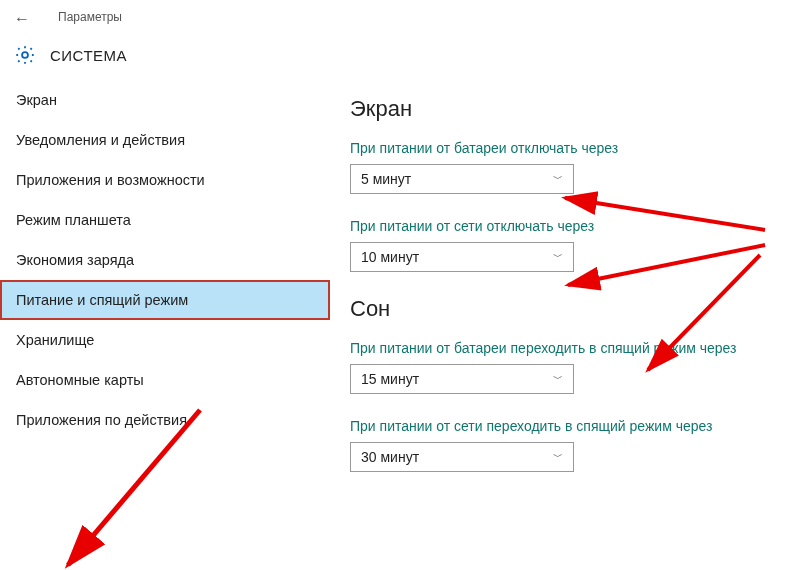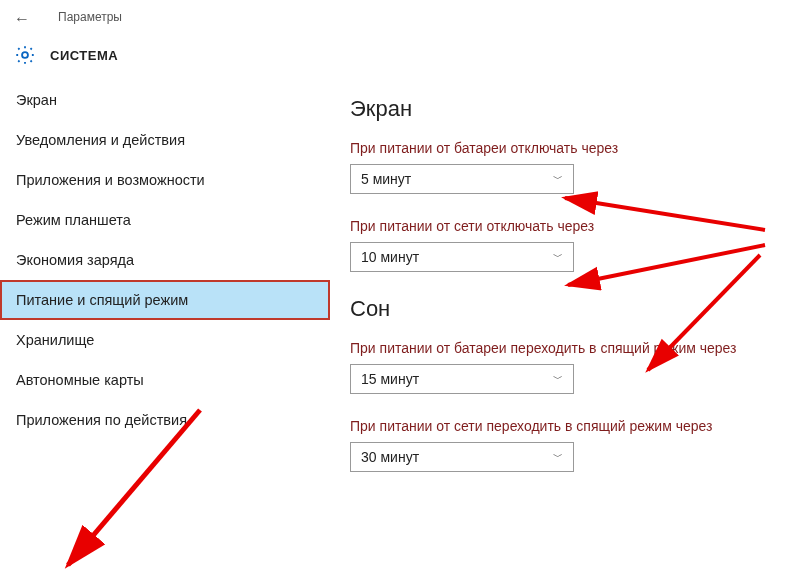--- a/index.html
+++ b/index.html
@@ -31,22 +31,22 @@
     .gear {
       color: #0a66c2;
       width: 22px;
       height: 22px;
       display: flex;
       align-items: center;
       justify-content: center;
     }
     .gear svg { width: 22px; height: 22px; }
     .header-title {
-      font-size: 13px;
-      font-weight: 700;
+      font-size: 15px;
+      font-weight: 400;
       letter-spacing: 0.5px;
     }
     .content {
       display: flex;
       flex-direction: row;
     }
     .sidebar {
       width: 330px;
       flex: 0 0 330px;
     }
@@ -67,21 +67,21 @@
     }
     h2.section {
       font-size: 22px;
       font-weight: 400;
       margin-top: 6px;
       margin-bottom: 18px;
       color: #222;
     }
     .setting-label {
       font-size: 14px;
-      color: #7f1d1d;
+      color: #0f766e;
       margin-bottom: 8px;
     }
     .dropdown {
       border: 1px solid #999;
       padding: 6px 10px;
       width: 224px;
       display: flex;
       justify-content: space-between;
       align-items: center;
       margin-bottom: 24px;

